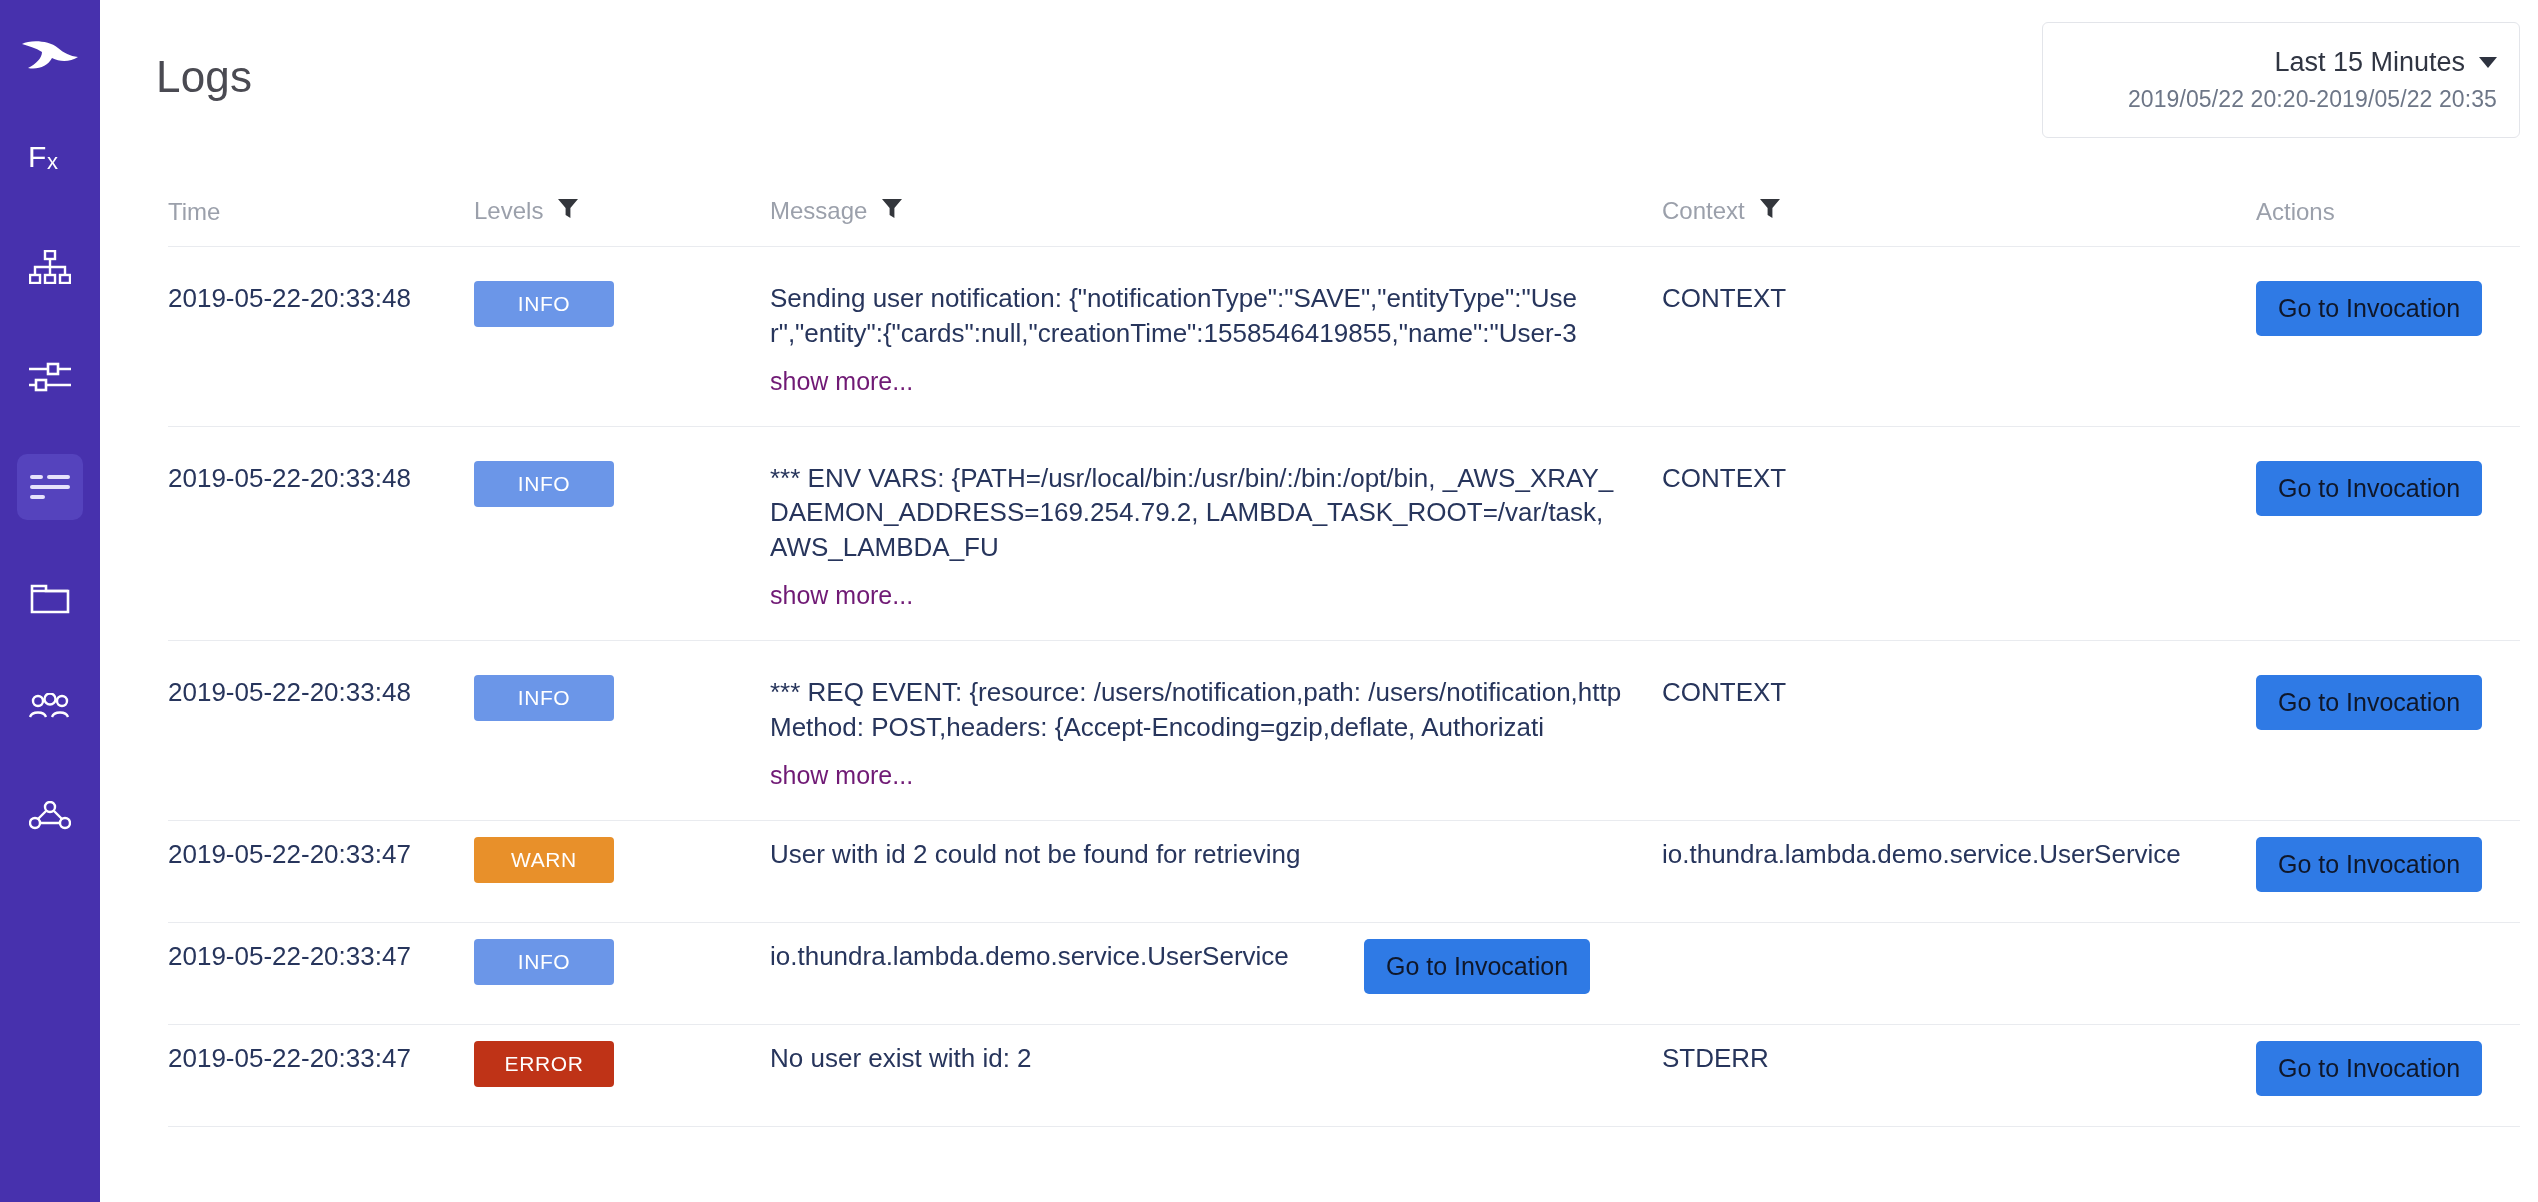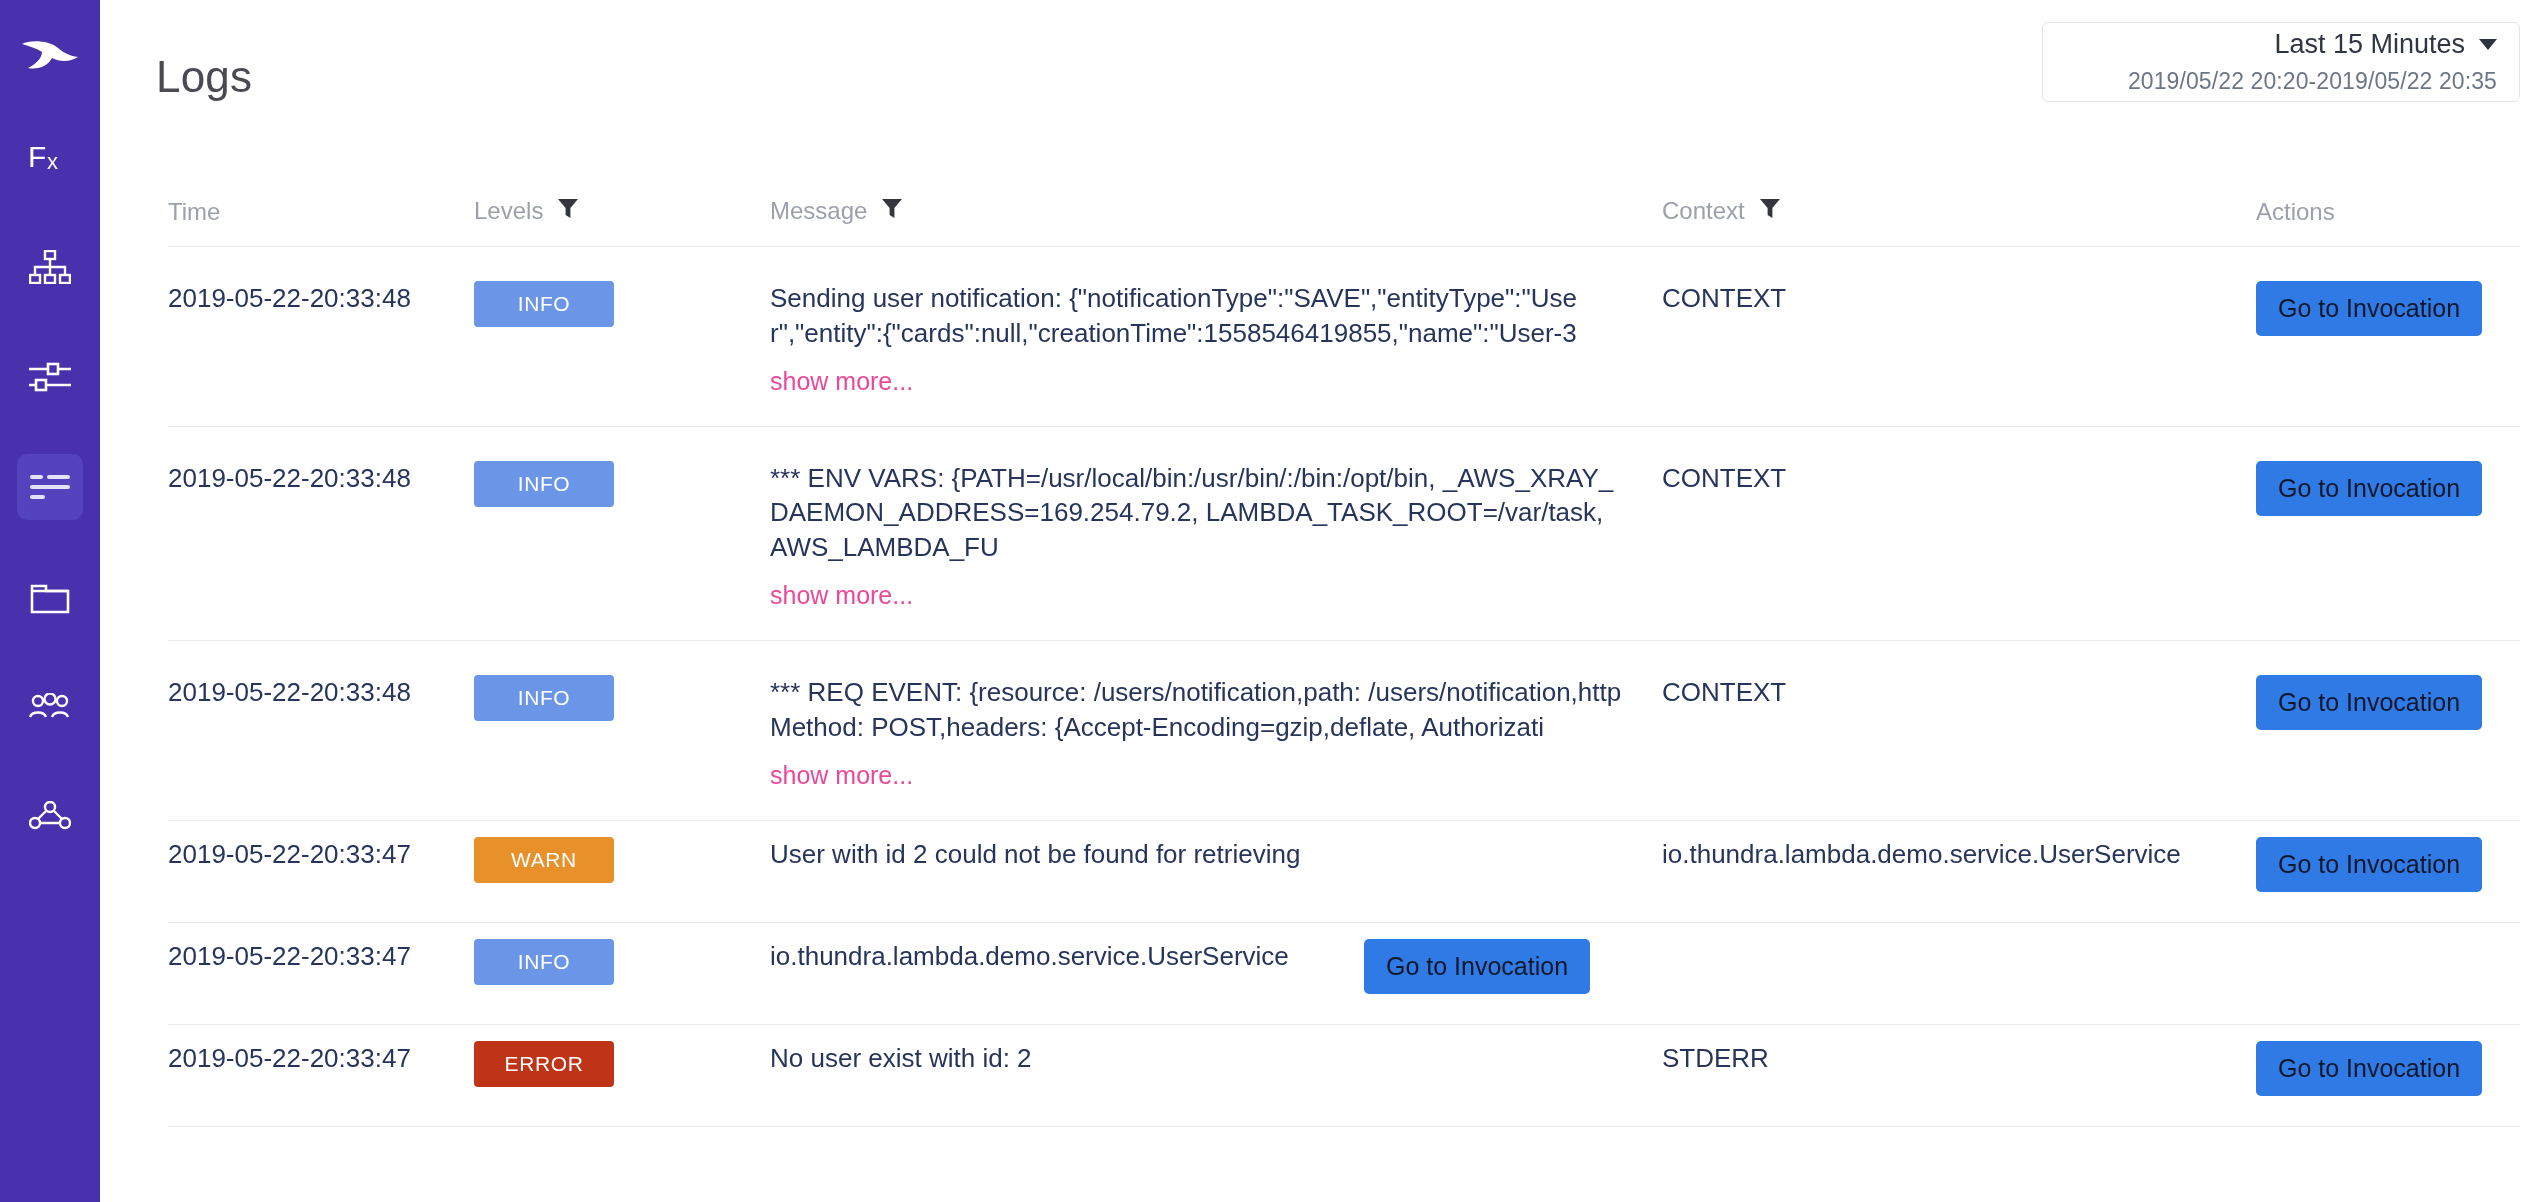--- a/index.html
+++ b/index.html
@@ -31,21 +31,21 @@
   .main { flex: 1 1 auto; height: 1202px; background: #fff; position: relative; overflow: hidden; }
 
   .page-title {
     position: absolute; left: 56px; top: 52px;
     font-size: 44px; color: #4a4a52; font-weight: 400; letter-spacing: .2px;
   }
 
   
   .range-box {
     position: absolute; right: 18px; top: 22px;
-    width: 478px; height: 80px;
+    width: 478px; height: 116px;
     border: 1px solid #e3e5ea; border-radius: 6px;
     background: #fff;
     display: flex; flex-direction: column;
     align-items: flex-end; justify-content: center;
     padding: 0 22px;
   }
   .range-top { display: flex; align-items: center; gap: 14px; }
   .range-label { font-size: 27px; color: #303542; font-weight: 400; }
   .caret { width: 0; height: 0; border-left: 9px solid transparent; border-right: 9px solid transparent; border-top: 11px solid #2e3340; }
   .range-sub { font-size: 23px; color: #6d7687; margin-top: 8px; font-weight: 400; letter-spacing: .1px; }
@@ -74,21 +74,21 @@
     line-height: 1.32; padding-right: 30px;
   }
   .cell-level { padding-top: 0px; }
   .badge {
     display: inline-block; border-radius: 4px;
     color: #fff; font-size: 21px; font-weight: 500; letter-spacing: .6px;
     padding: 11px 0; width: 140px; text-align: center;
   }
   .cell-msg { padding-right: 40px; }
   .msg-text { font-size: 26px; color: #27355c; font-weight: 500; line-height: 1.34; word-break: break-all; }
-  .show-more { display: inline-block; margin-top: 16px; font-size: 25px; color: #ec4899; font-weight: 500; cursor: pointer; }
+  .show-more { display: inline-block; margin-top: 16px; font-size: 25px; color: #701a75; font-weight: 500; cursor: pointer; }
   .cell-ctx { font-size: 26px; color: #27355c; font-weight: 500; line-height: 1.34; padding-right: 30px; word-break: break-word; }
   .cell-act { display: flex; justify-content: flex-start; }
   .btn-invoke {
     background: #2f7ae5; color: #0f172a; border: none; border-radius: 5px;
     font-size: 25px; font-weight: 500; padding: 13px 22px; cursor: pointer;
     font-family: "Liberation Sans", sans-serif; white-space: nowrap;
   }
 </style>
 </head>
 <body>

